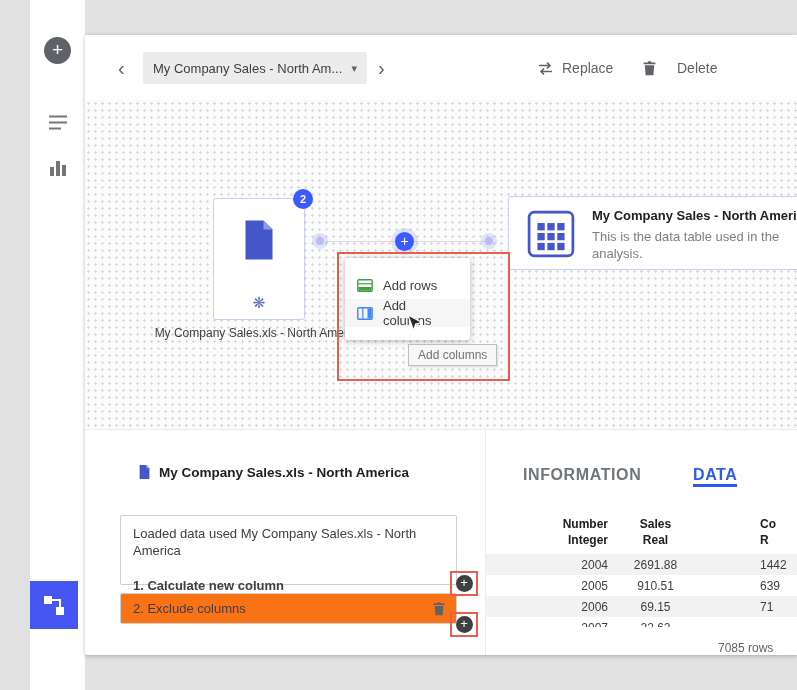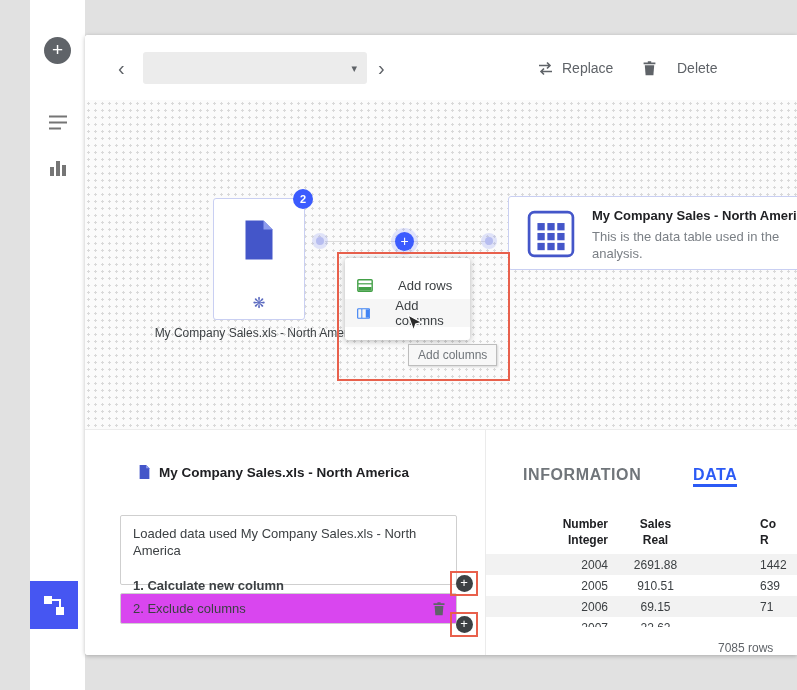--- a/index.html
+++ b/index.html
@@ -84,42 +84,42 @@
   .tn-title { font-size:13px; font-weight:bold; color:#202124; white-space:nowrap; margin-bottom:5px; }
   .tn-desc { font-size:13px; color:#7a7f85; line-height:17px; width:215px; }
   .hl-rect {
     position:absolute; left:252px; top:152px; width:173px; height:129px;
     border:2px solid #e8604c; z-index:3; pointer-events:none;
   }
   .menu {
     position:absolute; left:260px; top:158px; width:125px; height:82px; background:#fff; border-radius:3px;
     box-shadow:0 1px 6px rgba(0,0,0,.28); z-index:4; padding-top:13px;
   }
-  .menu-item { height:28px; display:flex; align-items:center; gap:25px; padding:0 12px; font-size:13px; color:#3c4043; cursor:pointer; }
+  .menu-item { height:28px; display:flex; align-items:center; gap:10px; padding:0 12px; font-size:13px; color:#3c4043; cursor:pointer; }
   .menu-item.hover { background:#f6f6f6; }
   .cursor-svg { position:absolute; left:322px; top:214px; z-index:6; }
   .tooltip {
     position:absolute; left:323px; top:244px; z-index:5; display:inline-block;
     background:#f7f7f7; border:1px solid #bdbdbd; padding:3px 9px; font-size:12px; color:#70757a;
     box-shadow:1px 1px 2px rgba(0,0,0,.15); white-space:nowrap;
   }
 
   
   .bottom { position:absolute; left:0; top:395px; width:712px; height:225px; background:#fff; }
   .vdiv { position:absolute; left:400px; top:0; width:1px; height:225px; background:#ebebeb; }
   .src-header { position:absolute; left:53px; top:34px; display:flex; align-items:center; gap:8px; }
   .src-title { font-size:13.5px; font-weight:bold; color:#202124; }
   .hist-box {
     position:absolute; left:35px; top:85px; width:337px; height:70px; background:#fff;
     border:1px solid #cfcfcf; border-radius:2px; padding:9px 12px; font-size:13px; color:#3c4043; line-height:17px;
     cursor:pointer;
   }
   .hist-box .step1 { margin-top:18px;font-weight:bold; }
   .step-box {
-    position:absolute; left:35px; top:163px; width:337px; height:31px; background:#d946ef;
+    position:absolute; left:35px; top:163px; width:337px; height:31px; background:#f97316;
     border:1px solid #cfcfcf; border-radius:2px; display:flex; align-items:center; padding:0 10px 0 12px;
     font-size:13px; color:#3c4043; cursor:pointer;
   }
   .step-box .trash-btn { margin-left:auto; cursor:pointer; display:flex; }
   .add-wrap {
     position:absolute; left:365px; width:28px; height:25px; border:2px solid #e8604c;
     display:flex; align-items:center; justify-content:center;
   }
   .add-circle {
     width:17px; height:17px; border-radius:50%; background:#3c4043; color:#fff;
@@ -170,20 +170,21 @@
       <rect x="13" y="13" width="8" height="8" fill="#fff"></rect>
     </svg>
   </div>
 </div>
 
 <div class="card">
 
   <div class="toolbar">
     <div class="chev" style="left:33px;">‹</div>
     <div class="ds">
+      <span>My Company Sales - North Am...</span>
       <span class="caret">▾</span>
     </div>
     <div class="chev" style="left:293px;">›</div>
 
     <div class="tb-btn" style="left:352px;margin-top:44px;">
       <svg width="15" height="15" viewBox="0 0 15 15">
         <path d="M10.9 1.4l2.2 2.2-8.3 8.3-3 .8.8-3z" fill="#5f6368"></path>
       </svg>
       <span>Rename</span>
     </div>

